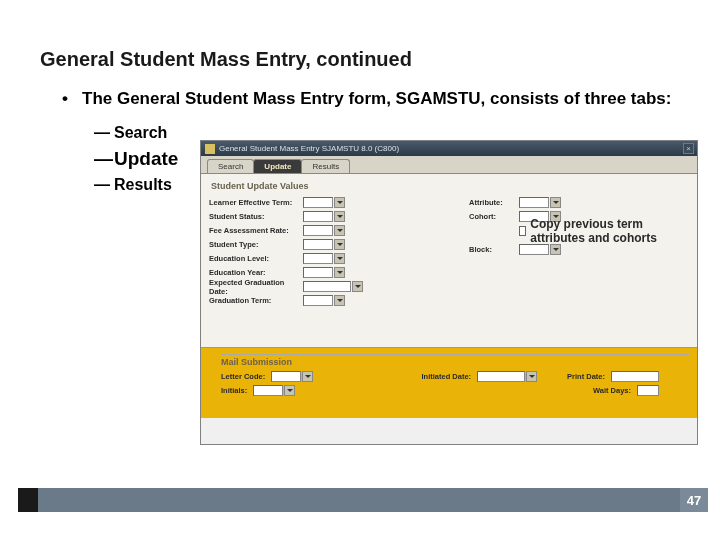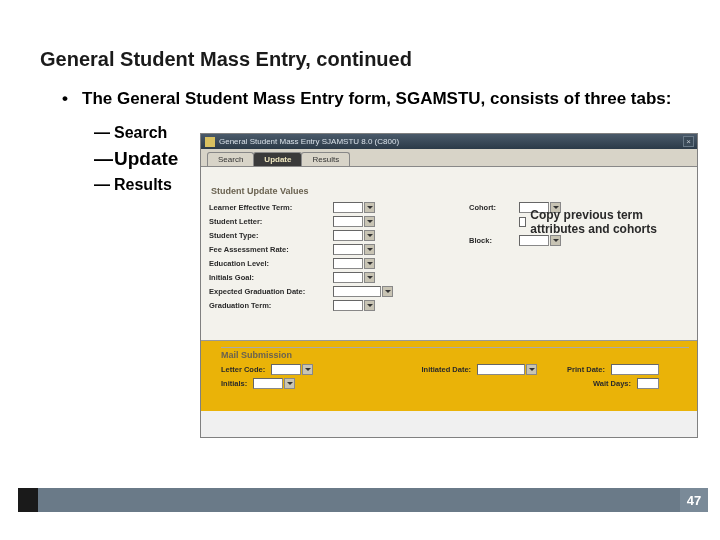--- a/index.html
+++ b/index.html
@@ -47,21 +47,21 @@
     font-size: 16px;
     font-weight: bold;
     line-height: 1.5;
     display: flex;
   }
   .sub-item.big { font-size: 19px; line-height: 1.5; }
   .sub-dash { width: 20px; flex-shrink: 0; }
   .screenshot {
     position: absolute;
     left: 200px;
-    top: 133px;
+    top: 140px;
     width: 498px;
     height: 305px;
     border: 1px solid #808080;
     background: #f0f0f0;
     font-family: Tahoma, Arial, sans-serif;
     font-size: 8px;
     color: #333;
   }
   .ss-titlebar {
     height: 15px;
@@ -109,41 +109,41 @@
   }
   .ss-tab.active {
     background: #3a3a3a;
     color: #f0e8c0;
     font-weight: bold;
   }
   .ss-body {
     background: #f3f2ec;
     height: 174px;
     border-bottom: 1px solid #999;
-    padding: 16px 8px 4px 8px;
+    padding: 4px 8px 4px 8px;
   }
   .ss-section-title {
     font-size: 9px;
     color: #6a6250;
     font-weight: bold;
     padding: 3px 0 5px 2px;
   }
   .ss-cols {
     display: flex;
   }
   .ss-col-left { width: 240px; }
   .ss-col-right { flex: 1; padding-left: 20px; }
   .ss-field {
     display: flex;
     align-items: center;
     height: 13px;
     margin-bottom: 1px;
   }
   .ss-label {
-    width: 124px;
+    width: 94px;
     font-size: 7.5px;
     font-weight: bold;
     color: #2a2a2a;
     text-align: left;
   }
   .ss-input {
     width: 30px;
     height: 11px;
     background: #fff;
     border: 1px solid #888;
@@ -267,56 +267,61 @@
   <div class="ss-body">
     <div class="ss-section-title">Student Update Values</div>
     <div class="ss-cols">
       <div class="ss-col-left">
         <div class="ss-field">
           <span class="ss-label">Learner Effective Term:</span>
           <div class="ss-input"></div>
           <div class="ss-drop"></div>
         </div>
         <div class="ss-field">
-          <span class="ss-label">Student Letter:</span>
+          <span class="ss-label">Student Status:</span>
+          <div class="ss-input"></div>
+          <div class="ss-drop"></div>
+        </div>
+        <div class="ss-field">
+          <span class="ss-label">Fee Assessment Rate:</span>
           <div class="ss-input"></div>
           <div class="ss-drop"></div>
         </div>
         <div class="ss-field">
           <span class="ss-label">Student Type:</span>
           <div class="ss-input"></div>
           <div class="ss-drop"></div>
         </div>
         <div class="ss-field">
-          <span class="ss-label">Fee Assessment Rate:</span>
-          <div class="ss-input"></div>
-          <div class="ss-drop"></div>
-        </div>
-        <div class="ss-field">
           <span class="ss-label">Education Level:</span>
           <div class="ss-input"></div>
           <div class="ss-drop"></div>
         </div>
         <div class="ss-field">
-          <span class="ss-label">Initials Goal:</span>
+          <span class="ss-label">Education Year:</span>
           <div class="ss-input"></div>
           <div class="ss-drop"></div>
         </div>
         <div class="ss-field">
           <span class="ss-label">Expected Graduation Date:</span>
           <div class="ss-input med"></div>
           <div class="ss-drop"></div>
         </div>
         <div class="ss-field">
           <span class="ss-label">Graduation Term:</span>
           <div class="ss-input"></div>
           <div class="ss-drop"></div>
         </div>
       </div>
       <div class="ss-col-right">
+        <div class="ss-field">
+          <span class="ss-label" style="width:50px">Attribute:</span>
+          <div class="ss-input"></div>
+          <div class="ss-drop"></div>
+        </div>
         <div class="ss-field">
           <span class="ss-label" style="width:50px">Cohort:</span>
           <div class="ss-input"></div>
           <div class="ss-drop"></div>
         </div>
         <div class="ss-field" style="margin-left:50px">
           <div class="ss-checkbox"></div>
           <span class="ss-check-label">Copy previous term attributes and cohorts</span>
         </div>
         <div class="ss-field" style="margin-top:6px">

